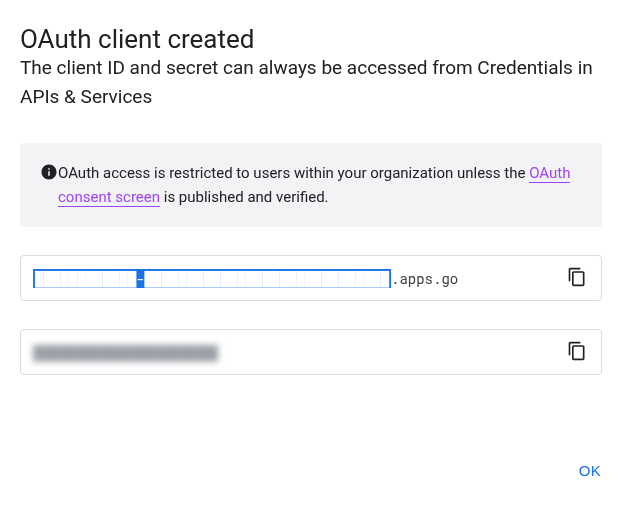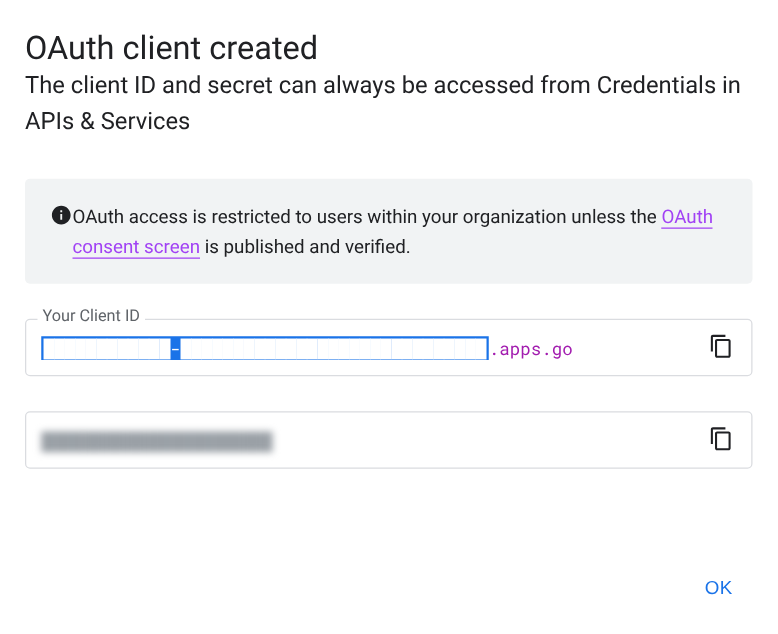--- a/index.html
+++ b/index.html
@@ -79,21 +79,21 @@
       overflow: hidden;
     }
     .field-value.selected {
       background: #1a73e8;
       color: #fff;
       padding: 0 2px;
     }
     .field-value-suffix {
       font-size: 14px;
       font-family: 'Roboto Mono', monospace;
-      color: #a21caf;
+      color: #404040;
     }
     .field-value.blurred {
       filter: blur(3px);
       color: #9aa0a6;
     }
     .copy-btn {
       position: absolute;
       right: 8px;
       top: 50%;
       transform: translateY(-50%);
@@ -103,21 +103,21 @@
       background: transparent;
       cursor: pointer;
       display: flex;
       align-items: center;
       justify-content: center;
       border-radius: 50%;
     }
     .dialog-actions {
       position: absolute;
       bottom: 20px;
-      right: 24px;
+      right: 9px;
     }
     .ok-btn {
       border: none;
       background: transparent;
       color: #1a73e8;
       font-size: 15px;
       font-weight: 500;
       cursor: pointer;
       padding: 8px 12px;
       letter-spacing: 0.25px;
@@ -135,21 +135,20 @@
     <svg viewBox="0 0 24 24" width="18" height="18" fill="#202124">
       <path d="M12 2C6.48 2 2 6.48 2 12s4.48 10 10 10 10-4.48 10-10S17.52 2 12 2zm1 15h-2v-6h2v6zm0-8h-2V7h2v2z"></path>
     </svg>
   </span>
   <div class="info-text">
     <span>OAuth access is restricted to users within your organization unless the </span><a class="info-link">OAuth consent screen</a><span> is published and verified.</span>
   </div>
 </div>
 
 <div class="field-group">
-  <span class="field-label">Your Client ID</span>
   <div class="field-box">
     <span class="field-value selected">████████████-█████████████████████████████</span>
       <span class="field-value-suffix">.apps.go</span>
     <button class="copy-btn">
       <span>
         <svg viewBox="0 0 24 24" width="20" height="20" fill="#202124">
           <path d="M16 1H4c-1.1 0-2 .9-2 2v14h2V3h12V1zm3 4H8c-1.1 0-2 .9-2 2v14c0 1.1.9 2 2 2h11c1.1 0 2-.9 2-2V7c0-1.1-.9-2-2-2zm0 16H8V7h11v14z"></path>
         </svg>
       </span>
     </button>

